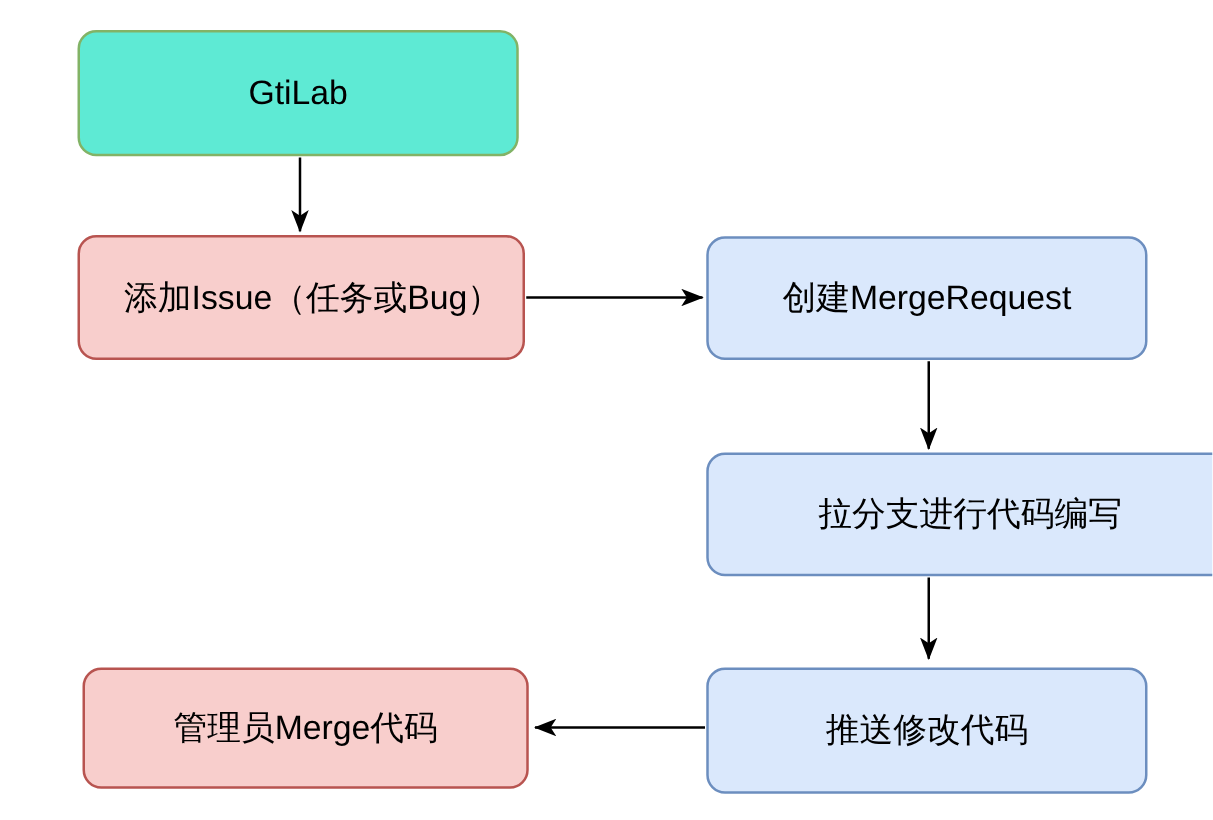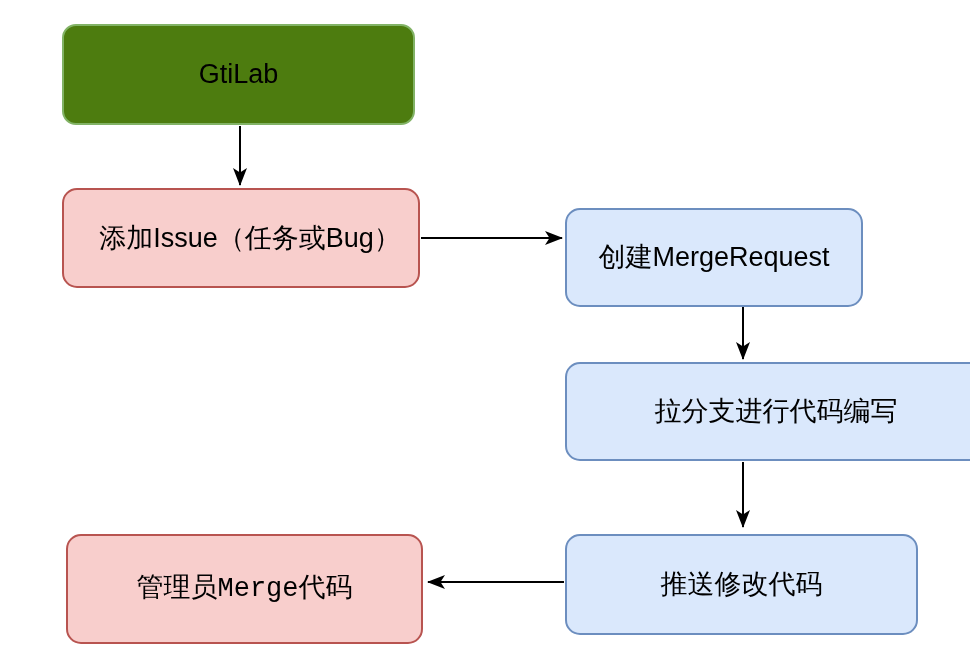--- a/index.html
+++ b/index.html
@@ -37,44 +37,44 @@
     justify-content: center;
     text-align: center;
     font-size: 27px;
     color: #000000;
     line-height: 1.2;
     padding: 0 6px;
     white-space: nowrap;
   }
   .node-gitlab        { left: 62px;  top: 24px;  width: 353px; height: 101px; }
   .node-add-issue     { left: 62px;  top: 188px; width: 358px; height: 100px; }
-  .node-create-mr     { left: 565px; top: 189px; width: 298px; height: 99px; margin-top: 19px;  }
+  .node-create-mr     { left: 565px; top: 189px; width: 353px; height: 99px;  }
   .node-pull-branch   { left: 565px; top: 362px; width: 422px; height: 99px;  }
   .node-push-code     { left: 565px; top: 534px; width: 353px; height: 101px; }
-  .node-admin-merge   { left: 66px;  top: 534px; width: 357px; height: 110px; font-family: Liberation Mono, monospace;  }
+  .node-admin-merge   { left: 66px;  top: 534px; width: 357px; height: 97px;  }
 </style>
 </head>
 <body>
 
 <div class="canvas">
 
   <svg class="edges" viewBox="0 0 970 656">
     <defs>
       <marker id="arrowhead" markerUnits="userSpaceOnUse" markerWidth="18" markerHeight="14" refX="17" refY="7" orient="auto">
         <path d="M 0 0 L 18 7 L 0 14 L 4.5 7 Z" fill="#000000"></path>
       </marker>
     </defs>
     <line x1="240" y1="126" x2="240" y2="185" marker-end="url(#arrowhead)" stroke="#000000"></line>
     <line x1="421" y1="238" x2="562" y2="238" marker-end="url(#arrowhead)" stroke="#000000"></line>
     <line x1="743" y1="289" x2="743" y2="359" marker-end="url(#arrowhead)" stroke="#000000"></line>
     <line x1="743" y1="462" x2="743" y2="527" marker-end="url(#arrowhead)" stroke="#000000"></line>
     <line x1="564" y1="582" x2="428" y2="582" marker-end="url(#arrowhead)" stroke="#000000"></line>
   </svg>
 
-  <div class="node node-gitlab" style="background-color: #4d7c0f; border-color: rgb(130, 179, 102); border-radius: 14px;">
+  <div class="node node-gitlab" style="background-color: #5eead4; border-color: rgb(130, 179, 102);">
     <span>GtiLab</span>
   </div>
 
   <div class="node node-add-issue" style="background-color: rgb(248, 206, 204); border-color: rgb(184, 84, 80); padding-left: 24px;">
     <span>添加Issue（任务或Bug）</span>
   </div>
 
   <div class="node node-create-mr" style="background-color: rgb(218, 232, 252); border-color: rgb(108, 142, 191);">
     <span>创建MergeRequest</span>
   </div>

